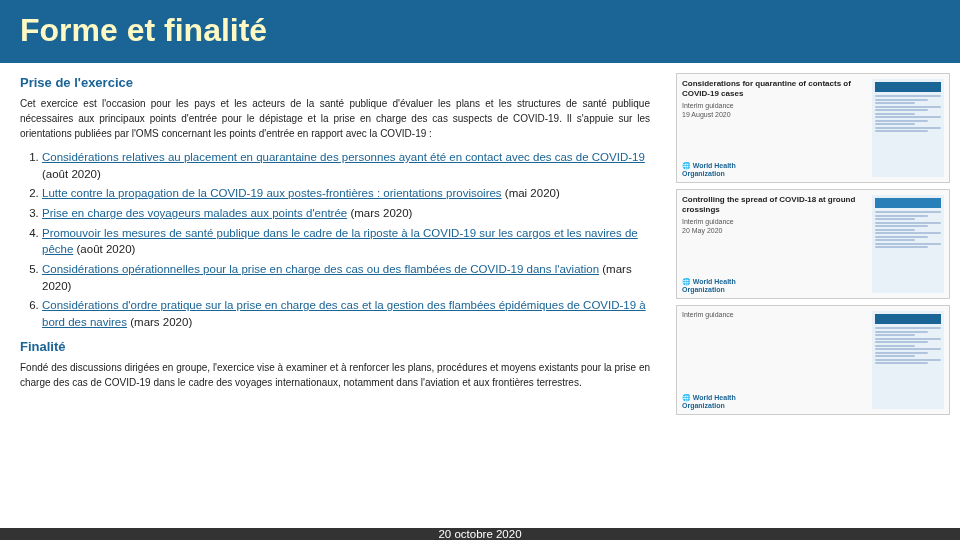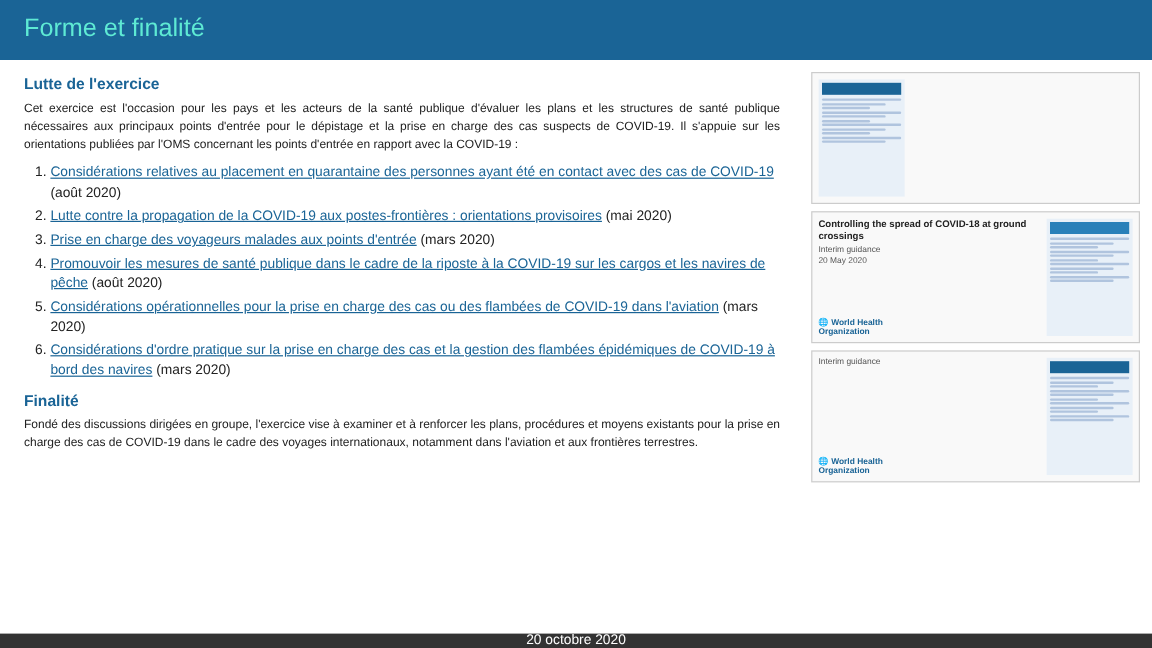--- a/index.html
+++ b/index.html
@@ -17,23 +17,23 @@
       display: flex;
       flex-direction: column;
     }
 
     .header {
       background: #1a6496;
       padding: 12px 20px 14px 20px;
     }
 
     .header h1 {
-      color: #5eead4;
-      font-size: 21px;
-      font-weight: normal;
+      color: #fef9c3;
+      font-size: 32px;
+      font-weight: bold;
     }
 
     .content-area {
       display: flex;
       flex: 1;
       overflow: hidden;
     }
 
     .main-content {
       flex: 1;
@@ -166,21 +166,21 @@
 <div class="page-wrapper">
 
   <div class="header">
     <h1>Forme et finalité</h1>
   </div>
 
   <div class="content-area">
 
     <div class="main-content">
 
-      <div class="section-title">Lutte de l'exercice</div>
+      <div class="section-title">Prise de l'exercice</div>
 
       <p class="body-text">Cet exercice est l'occasion pour les pays et les acteurs de la santé publique d'évaluer les plans et les structures de santé publique nécessaires aux principaux points d'entrée pour le dépistage et la prise en charge des cas suspects de COVID-19. Il s'appuie sur les orientations publiées par l'OMS concernant les points d'entrée en rapport avec la COVID-19 :</p>
 
       <div class="list-container">
         <ol>
           <li>
             <a href="#">Considérations relatives au placement en quarantaine des personnes ayant été en contact avec des cas de COVID-19</a> (août 2020)
           </li>
           <li>
             <a href="#">Lutte contre la propagation de la COVID-19 aux postes-frontières : orientations provisoires</a> (mai 2020)
@@ -203,20 +203,26 @@
       <div class="finalite-section">
         <div class="section-title">Finalité</div>
         <p class="body-text">Fondé des discussions dirigées en groupe, l'exercice vise à examiner et à renforcer les plans, procédures et moyens existants pour la prise en charge des cas de COVID-19 dans le cadre des voyages internationaux, notamment dans l'aviation et aux frontières terrestres.</p>
       </div>
 
     </div>
 
     <div class="right-panel">
 
       <div class="doc-card">
+        <div class="doc-card-text">
+          <div class="doc-card-title">Considerations for quarantine of contacts of COVID-19 cases</div>
+          <div class="doc-card-subtitle">Interim guidance</div>
+          <div class="doc-card-subtitle">19 August 2020</div>
+          <div style="margin-top:auto; font-size:7px; color:#1a6496; font-weight:bold;">🌐 World Health<br>Organization</div>
+        </div>
         <div class="doc-card-thumb">
           <div class="card-content-mock">
             <div style="height:10px; background:#1a6496; margin-bottom:3px; width:100%;"></div>
             <div class="card-mock-line full"></div>
             <div class="card-mock-line medium"></div>
             <div class="card-mock-line short"></div>
             <div class="card-mock-line full"></div>
             <div class="card-mock-line medium"></div>
             <div class="card-mock-line short"></div>
             <div class="card-mock-line full"></div>

